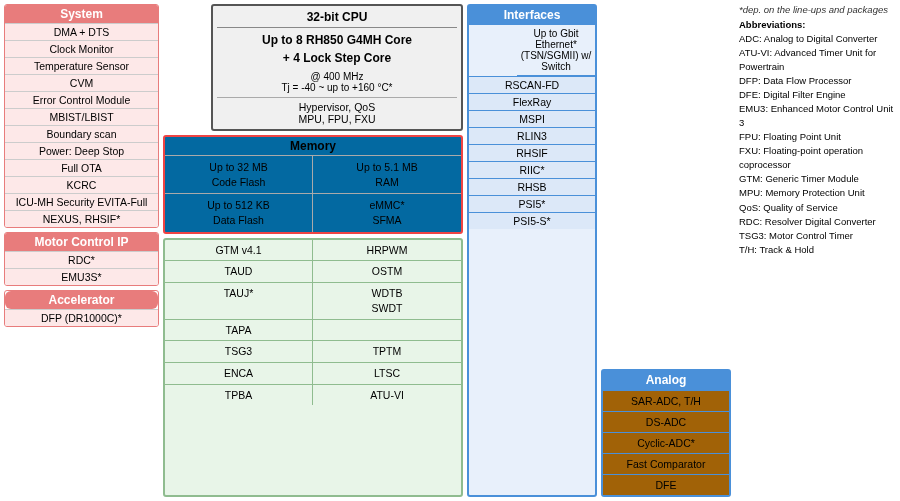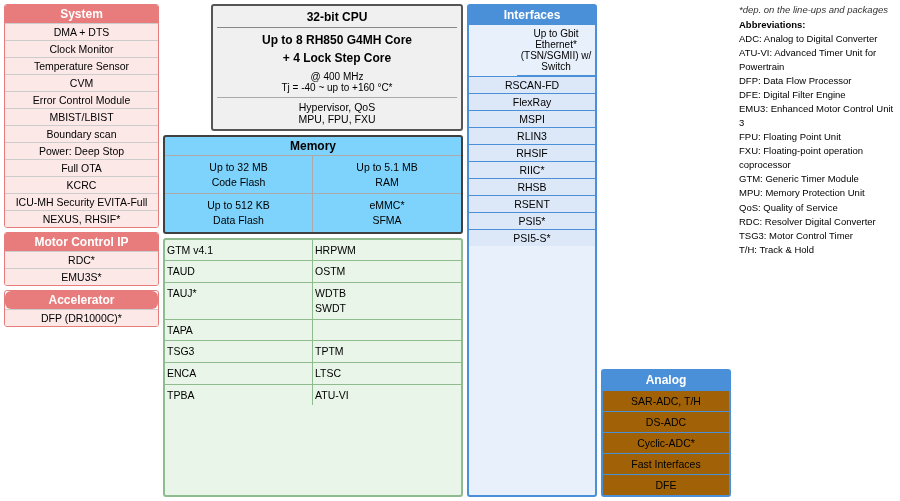--- a/index.html
+++ b/index.html
@@ -106,22 +106,22 @@
     }
     .cpu-bottom {
       border-top: 1px solid #aaa;
       padding-top: 3px;
       text-align: center;
       font-size: 10.5px;
     }
 
     
     .memory-panel {
-      border: 2px solid #404040;
-      background: #7dd3fc;
+      border: 2px solid #ef4444;
+      background: #0369a1;
       border-radius: 3px;
     }
     .memory-header {
       text-align: center;
       font-weight: bold;
       font-size: 12px;
       padding: 2px;
       border-bottom: 1px solid #aaa;
     }
     .memory-grid {
@@ -151,20 +151,21 @@
       padding: 2px;
       border-bottom: 1px solid #8fbc8f;
       background: #c8e6c8;
     }
     .timers-grid {
       display: grid;
       grid-template-columns: 1fr 1fr;
       font-size: 10.5px;
     }
     .timer-cell {
+      text-align: center;
       padding: 3px 2px;
       line-height: 1.4;
     }
     .timer-cell:nth-child(odd) { border-right: 1px solid #8fbc8f; }
     .timer-row-border { border-top: 1px solid #8fbc8f; }
 
     
     .right-col {
       display: flex;
       flex-direction: column;
@@ -354,36 +355,35 @@
         <div class="interfaces-header">Interfaces</div>
         <div class="interfaces-top" id="interfaces-top">Up to Gbit Ethernet*<br>(TSN/SGMII) w/ Switch</div>
         <div id="interfaces-items">
             <div class="interface-item">RSCAN-FD</div>
             <div class="interface-item">FlexRay</div>
             <div class="interface-item">MSPI</div>
             <div class="interface-item">RLIN3</div>
             <div class="interface-item">RHSIF</div>
             <div class="interface-item">RIIC*</div>
             <div class="interface-item">RHSB</div>
-            <div class="interface-item">RSENT</div>
             <div class="interface-item">PSI5*</div>
             <div class="interface-item">PSI5-S*</div>
           </div>
       </div>
 
       <div style="display:flex; flex-direction:column; gap:4px; flex:0 0 auto; width:130px;">
 
         <div style="flex:1;"></div>
         <div class="analog-panel">
           <div class="analog-header">Analog</div>
           <div id="analog-items">
               <div class="analog-item">SAR-ADC, T/H</div>
               <div class="analog-item">DS-ADC</div>
               <div class="analog-item">Cyclic-ADC*</div>
-              <div class="analog-item">Fast Interfaces</div>
+              <div class="analog-item">Fast Comparator</div>
               <div class="analog-item">DFE</div>
             </div>
         </div>
       </div>
 
       <div class="notes-col">
         <div class="notes-footnote">*dep. on the line-ups and packages</div>
         <div class="notes-abbrev-title">Abbreviations:</div>
         <div id="notes-items">
             <div class="notes-abbrev-item">ADC: Analog to Digital Converter</div>

